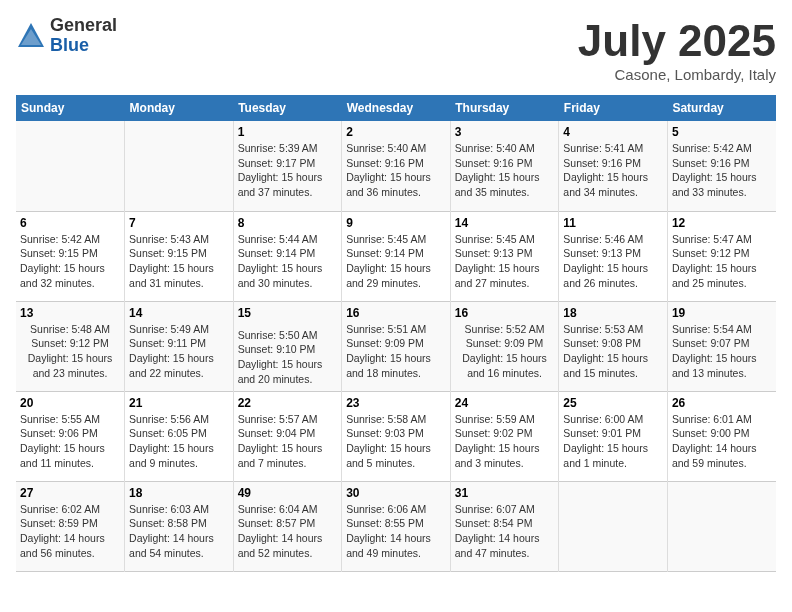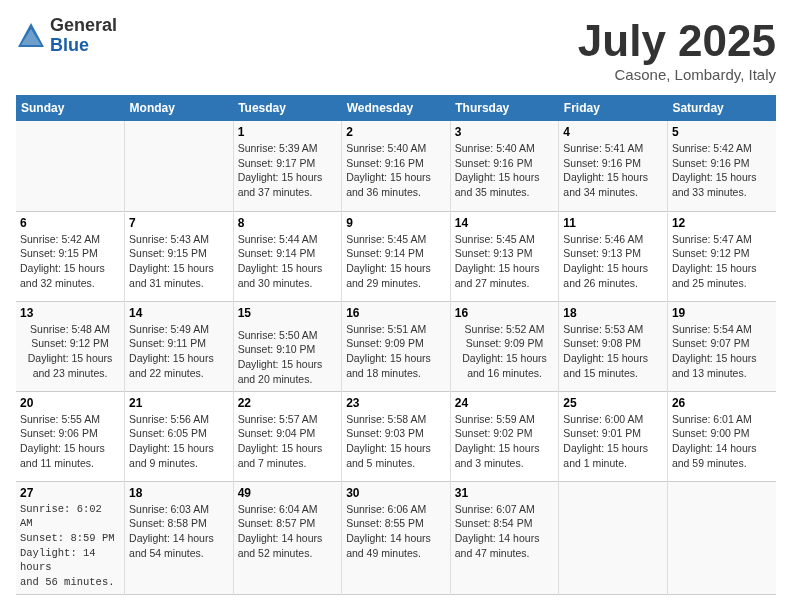--- a/index.html
+++ b/index.html
@@ -311,21 +311,21 @@
           <span class="day-num">26</span>
           <div class="day-info" style="white-space: pre-line;">Sunrise: 6:01 AM
 Sunset: 9:00 PM
 Daylight: 14 hours
 and 59 minutes.</div>
         </td>
       </tr>
       <tr>
         <td>
           <span class="day-num">27</span>
-          <div class="day-info" style="white-space: pre-line; font-family: Liberation Mono, monospace;">Sunrise: 6:02 AM
+          <div class="day-info" style="white-space: pre-line;">Sunrise: 6:02 AM
 Sunset: 8:59 PM
 Daylight: 14 hours
 and 56 minutes.</div>
         </td>
         <td>
           <span class="day-num">18</span>
           <div class="day-info" style="white-space: pre-line;">Sunrise: 6:03 AM
 Sunset: 8:58 PM
 Daylight: 14 hours
 and 54 minutes.</div>

